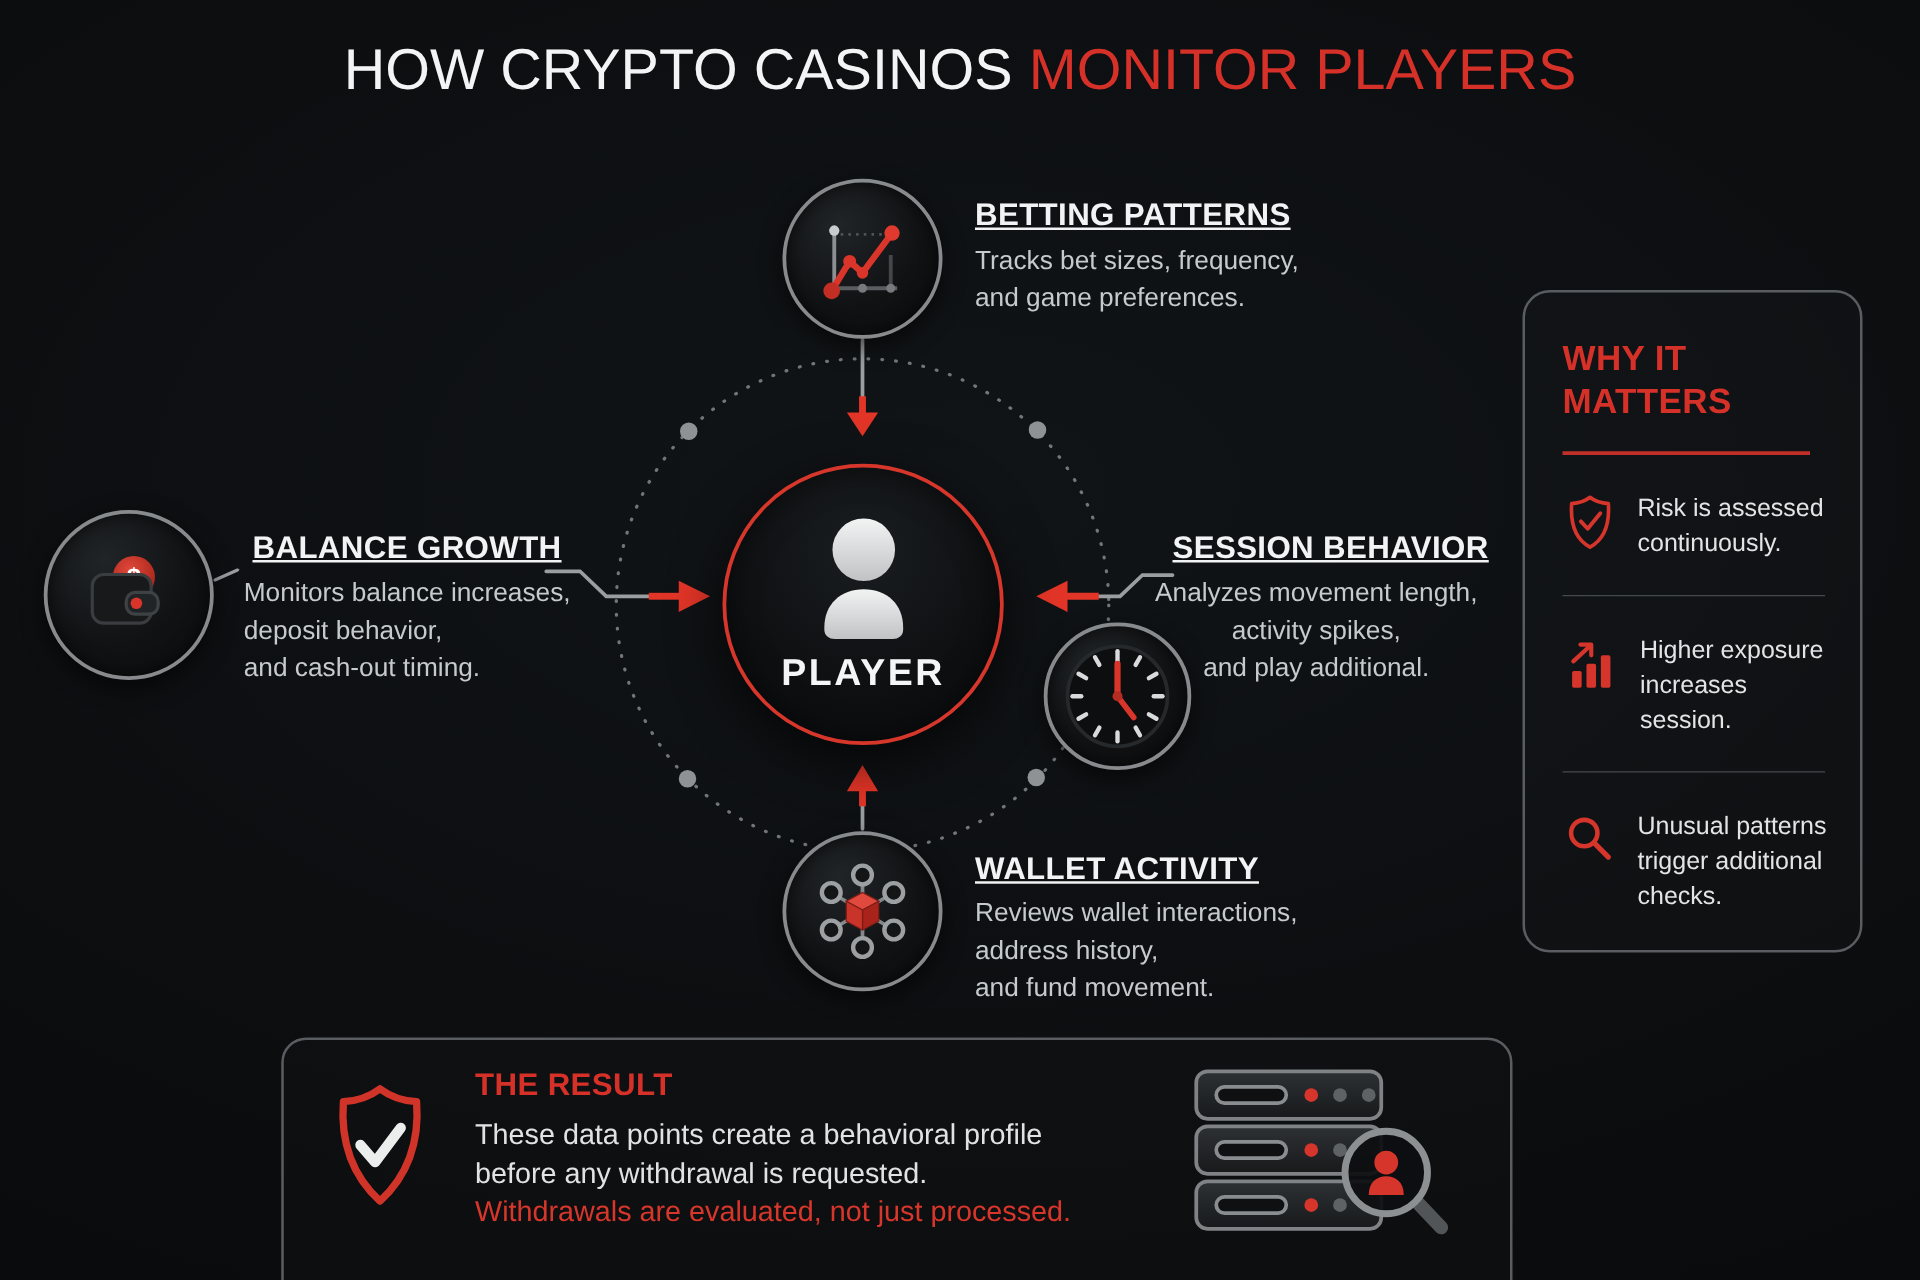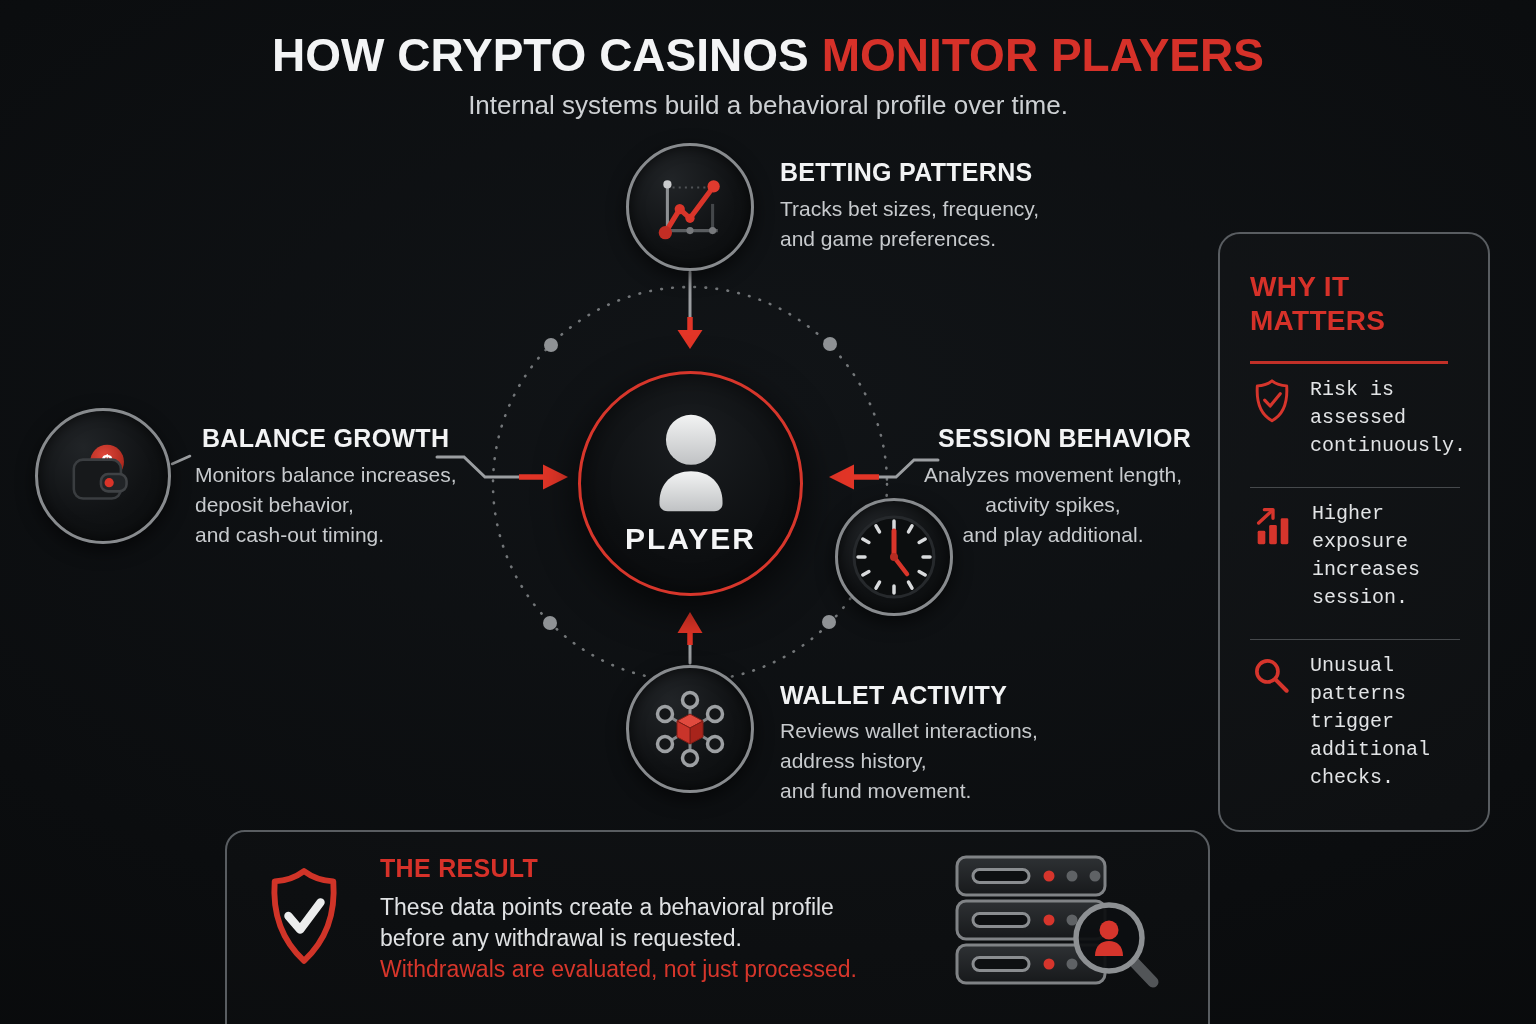--- a/index.html
+++ b/index.html
@@ -3,41 +3,41 @@
 <meta charset="utf-8">
 <style>
   html,body{margin:0;padding:0;background:#000;}
   .canvas{
     position:relative;width:1536px;height:1024px;overflow:hidden;
     background:radial-gradient(120% 100% at 50% 38%, #111417 0%, #0b0d0f 55%, #070809 100%);
     font-family:"Liberation Sans", sans-serif;color:#e8eaec;
   }
   .overlay{position:absolute;left:0;top:0;width:1536px;height:1024px;pointer-events:none;}
   .title{position:absolute;top:28px;left:0;width:100%;text-align:center;
-    font-size:46px;font-weight:bold;letter-spacing:0px;color:#f3f4f5;white-space:nowrap;}
+    font-size:46px;font-weight:normal;letter-spacing:0px;color:#f3f4f5;white-space:nowrap;}
   .title .red{color:#d63129;margin-left:13px;}
   .subtitle{position:absolute;top:90px;left:0;width:100%;text-align:center;font-size:26px;color:#cdd0d3;}
   .node-circle{position:absolute;border-radius:50%;border:3px solid #888b8e;
     background:radial-gradient(circle at 35% 28%, #212427 0%, #101214 55%, #0a0c0d 100%);
     box-shadow:0 6px 18px rgba(0,0,0,.6), inset 0 0 14px rgba(0,0,0,.65);
     display:flex;align-items:center;justify-content:center;}
-  .node-title{position:absolute;font-size:25px;font-weight:bold;color:#f2f3f4;letter-spacing:.3px;white-space:nowrap;}
+  .node-title{position:absolute;font-size:25px;font-weight:bold;color:#f2f3f4;letter-spacing:.3px;white-space:nowrap;text-decoration:underline;}
   .node-text{position:absolute;font-size:21px;color:#c7cacd;line-height:30px;}
   .player-circle{position:absolute;left:578px;top:371px;width:219px;height:219px;border-radius:50%;
     border:3px solid #d7362b;
     background:radial-gradient(circle at 50% 30%, #1a1d20 0%, #0d0f11 62%, #0a0b0d 100%);
     box-shadow:0 12px 42px rgba(0,0,0,.7), inset 0 0 24px rgba(0,0,0,.5);
     display:flex;flex-direction:column;align-items:center;justify-content:center;}
   .player-label{margin-top:8px;font-size:30px;font-weight:bold;letter-spacing:2px;color:#f4f5f6;}
-  .why-panel{position:absolute;left:1218px;top:232px;width:272px;height:600px;box-sizing:border-box;
+  .why-panel{position:absolute;left:1218px;top:232px;width:272px;height:530px;box-sizing:border-box;
     border:2px solid #595d61;border-radius:22px;background:rgba(255,255,255,.015);
     padding:36px 24px 0 30px;}
   .why-title{font-size:28px;font-weight:bold;color:#d63129;line-height:34px;letter-spacing:.3px;}
   .why-underline{margin-top:23px;width:198px;height:3px;background:#c13028;}
-  .why-item{display:flex;align-items:flex-start;margin-top:12px;font-family:Liberation Mono, monospace;}
+  .why-item{display:flex;align-items:flex-start;margin-top:29px;}
   .why-item .icn{flex:0 0 auto;margin-top:2px;}
   .why-text{margin-left:16px;font-size:20px;line-height:28px;color:#e2e4e6;}
   .why-divider{margin-top:27px;height:1px;background:#46494c;width:210px;}
   .result-panel{position:absolute;left:225px;top:830px;width:985px;height:214px;box-sizing:border-box;
     border:2px solid #595d61;border-radius:20px;background:rgba(255,255,255,.013);}
   .result-shield{position:absolute;left:36px;top:34px;}
   .result-title{position:absolute;left:153px;top:22px;font-size:25px;font-weight:bold;color:#d63129;letter-spacing:.3px;}
   .result-body{position:absolute;left:153px;top:60px;font-size:23px;line-height:31px;color:#e0e2e4;}
   .result-highlight{position:absolute;left:153px;top:124px;font-size:23px;color:#d7362b;}
   .server-icon{position:absolute;left:724px;top:20px;}
@@ -70,21 +70,20 @@
       <path d="M690,645 V632" fill="none"></path>
         <polygon points="677.5,633 702.5,633 690,612" stroke="none"></polygon>
       <path d="M519,477 H544" fill="none"></path>
         <polygon points="543,464.5 543,489.5 568,477" stroke="none"></polygon>
       <path d="M879,477 H853" fill="none"></path>
         <polygon points="854,464.5 854,489.5 829,477" stroke="none"></polygon>
     </g>
   </svg>
 
   <div class="title"><span>HOW CRYPTO CASINOS</span><span class="red">MONITOR PLAYERS</span></div>
-  <div class="subtitle">Internal systems build a behavioral profile over time.</div>
 
   <div class="node-circle" style="left:626px;top:143px;width:122px;height:122px;">
     <svg width="76" height="76" viewBox="0 0 74 74">
       <line x1="15" y1="16" x2="15" y2="60" stroke="#8d9093" stroke-width="3"></line>
       <circle cx="15" cy="15" r="4" fill="#c9cbcd"></circle>
       <line x1="20" y1="18" x2="55" y2="18" stroke="#505356" stroke-width="2" stroke-dasharray="2 4"></line>
       <line x1="59" y1="34" x2="59" y2="60" stroke="#44474a" stroke-width="3"></line>
       <line x1="15" y1="60" x2="64" y2="60" stroke="#5a5d60" stroke-width="3"></line>
       <circle cx="37" cy="60" r="3.5" fill="#77797c"></circle>
         <circle cx="59" cy="60" r="3.5" fill="#77797c"></circle>

